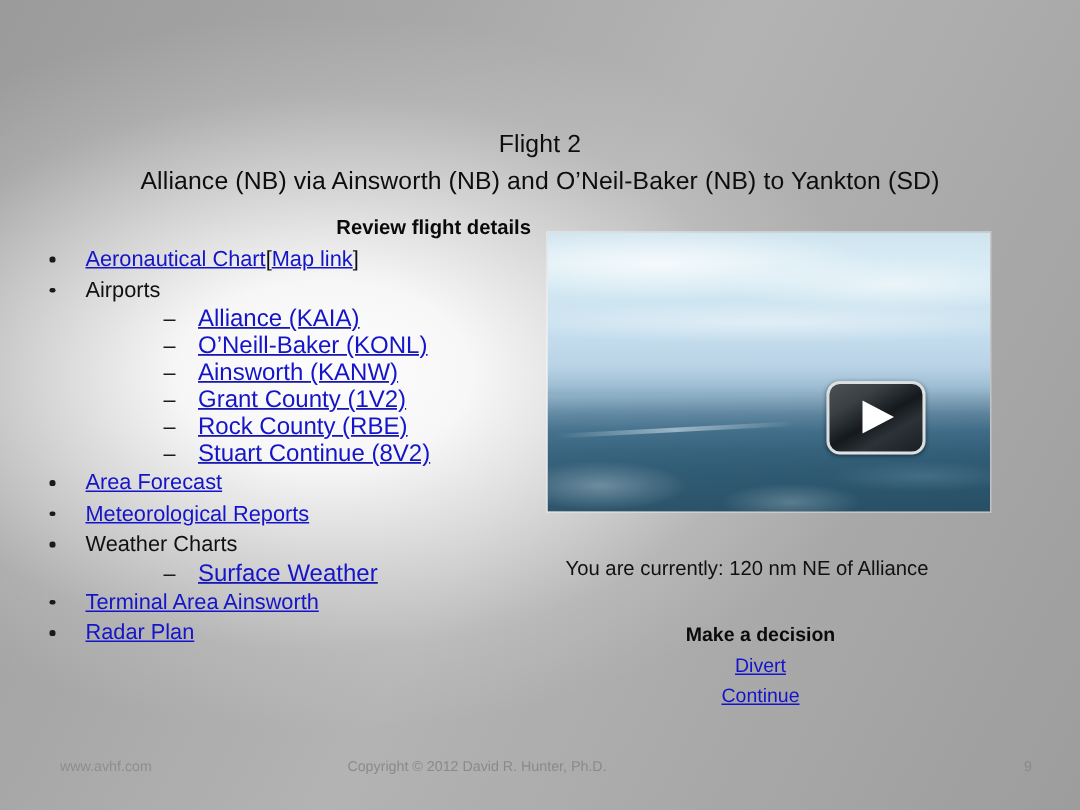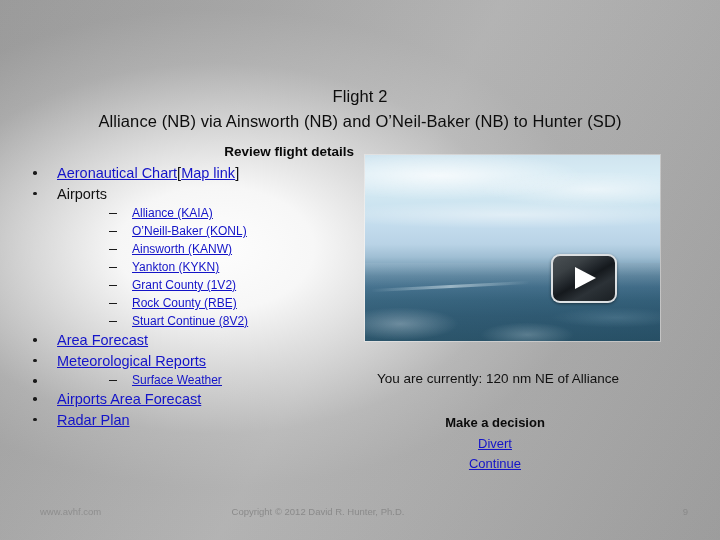--- a/index.html
+++ b/index.html
@@ -92,21 +92,21 @@
   }
 
   ul.l2 {
     list-style: none;
     margin: 0 0 0 0;
     padding: 0;
   }
   ul.l2 > li.b2 {
     position: relative;
     padding-left: 75px;
-    font-size: 12px;
+    font-size: 16px;
     line-height: 18px;
     color: #111;
     text-decoration: underline;
   }
   ul.l2 > li.b2 > .bullet-dash {
     position: absolute;
     left: 52px;
     top: 9px;
     width: 8px;
     height: 1.4px;
@@ -203,21 +203,21 @@
   #status-line {
     left: 328px;
     top: 370px;
     width: 340px;
     text-align: center;
     font-size: 13.5px;
     color: #111;
     line-height: 18px;
   }
   #decision-block {
-    left: 380px;
+    left: 392px;
     top: 413px;
     width: 230px;
     text-align: center;
     line-height: 20px;
   }
   #decision-title {
     font-weight: bold;
     font-size: 13px;
     color: #0a0a0a;
     display: block;
@@ -253,21 +253,21 @@
   }
 </style>
 </head>
 <body>
 
 <div id="slide">
   <div id="slide-bg"></div>
 
   <div class="layer" id="title-block">
     <span id="title-line1">Flight 2</span>
-    <span id="title-line2">Alliance (NB) via Ainsworth (NB) and O’Neil-Baker (NB) to Hunter (SD)</span>
+    <span id="title-line2">Alliance (NB) via Ainsworth (NB) and O’Neil-Baker (NB) to Yankton (SD)</span>
   </div>
 
   <div class="layer" id="left-col">
     <div id="review-heading">Review flight details</div>
 
     <ul class="l1">
       <li class="b1">
         <span class="bullet-dot"></span>
         <span class="lnk">Aeronautical Chart</span><span class="brackets">[</span><span class="lnk">Map link</span><span class="brackets">]</span>
       </li>
@@ -283,24 +283,20 @@
           <li class="b2">
             <span class="bullet-dash"></span>
             <span class="lnk">O’Neill-Baker (KONL)</span>
           </li>
           <li class="b2">
             <span class="bullet-dash"></span>
             <span class="lnk">Ainsworth (KANW)</span>
           </li>
           <li class="b2">
             <span class="bullet-dash"></span>
-            <span class="lnk">Yankton (KYKN)</span>
-          </li>
-          <li class="b2">
-            <span class="bullet-dash"></span>
             <span class="lnk">Grant County (1V2)</span>
           </li>
           <li class="b2">
             <span class="bullet-dash"></span>
             <span class="lnk">Rock County (RBE)</span>
           </li>
           <li class="b2">
             <span class="bullet-dash"></span>
             <span class="lnk">Stuart Continue (8V2)</span>
           </li>
@@ -312,31 +308,32 @@
         <span class="lnk">Area Forecast</span>
       </li>
 
       <li class="b1">
         <span class="bullet-dot"></span>
         <span class="lnk">Meteorological Reports</span>
       </li>
 
       <li class="b1">
         <span class="bullet-dot"></span>
+        <span class="plain">Weather Charts</span>
         <ul class="l2">
           <li class="b2">
             <span class="bullet-dash"></span>
             <span class="lnk">Surface Weather</span>
           </li>
         </ul>
       </li>
 
       <li class="b1">
         <span class="bullet-dot"></span>
-        <span class="lnk">Airports Area Forecast</span>
+        <span class="lnk">Terminal Area Ainsworth</span>
       </li>
 
       <li class="b1">
         <span class="bullet-dot"></span>
         <span class="lnk">Radar Plan</span>
       </li>
     </ul>
   </div>
 
   <div class="layer" id="video-wrap">

